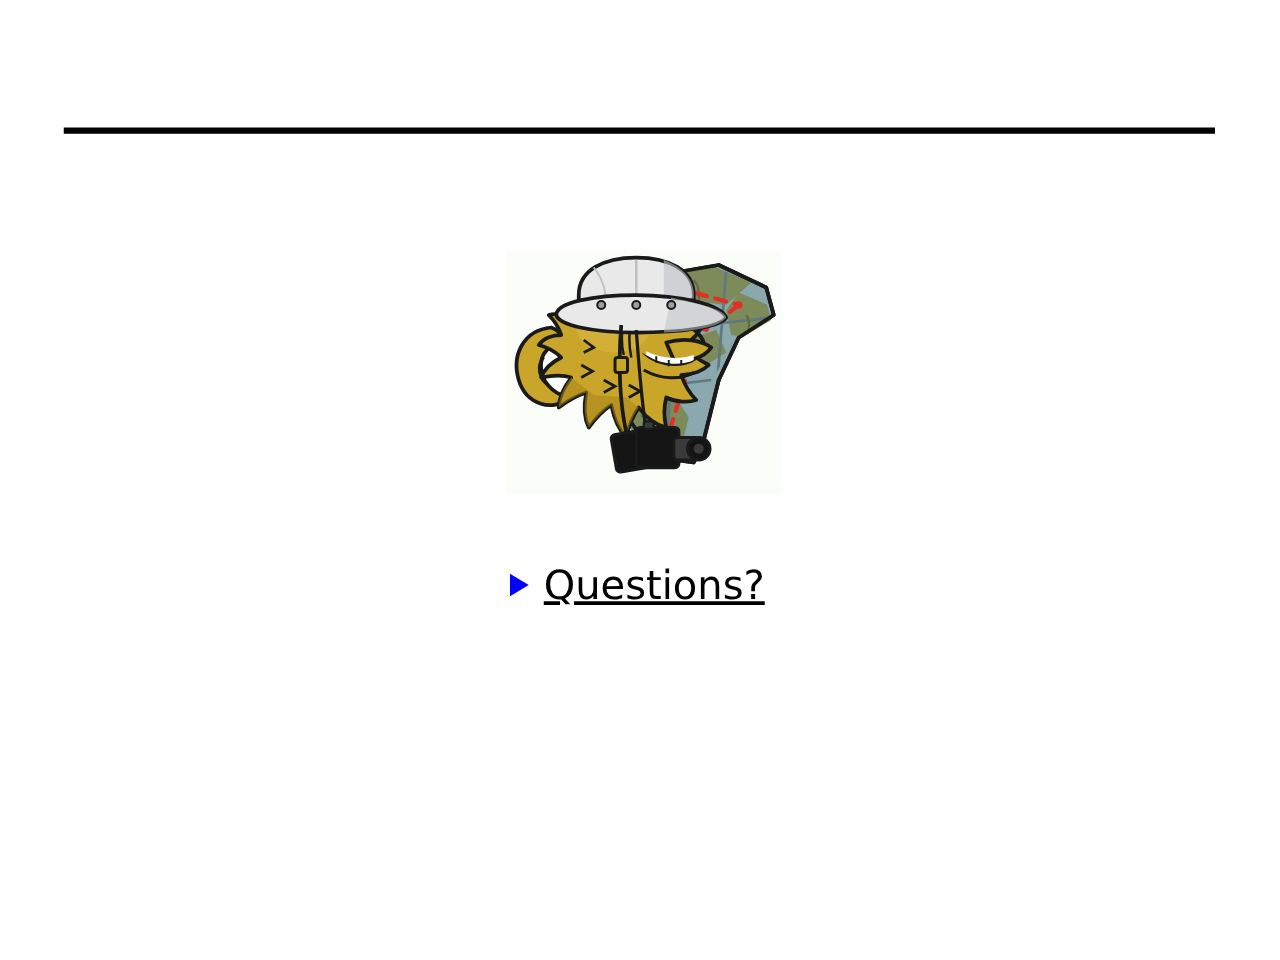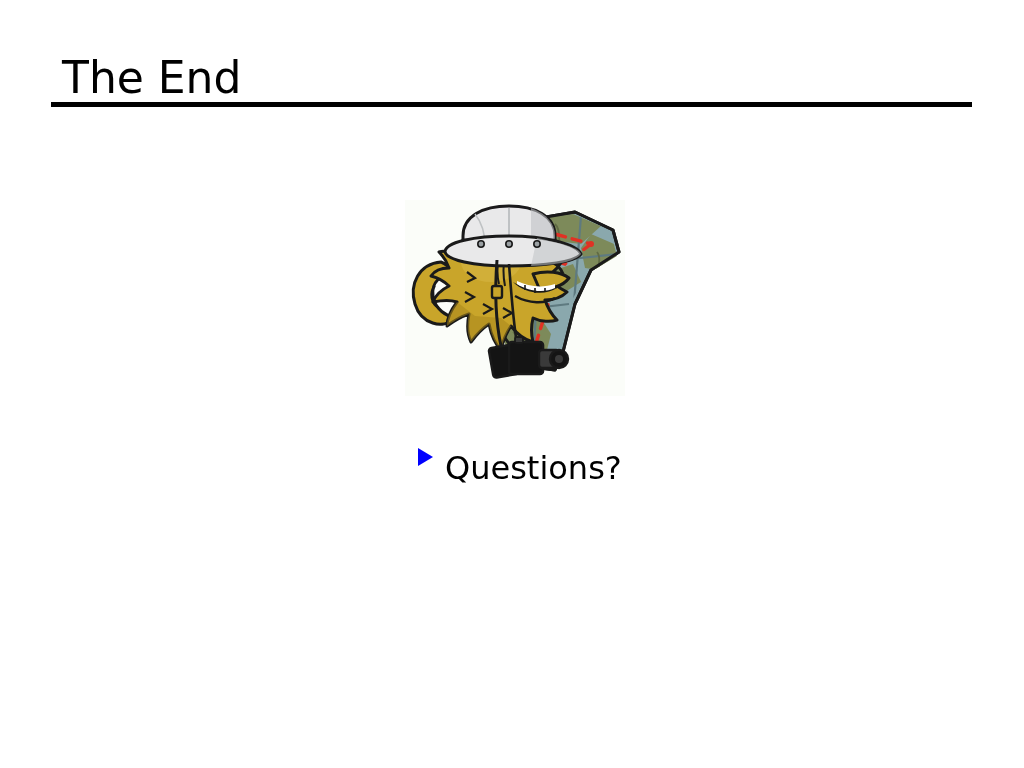--- a/index.html
+++ b/index.html
@@ -58,25 +58,26 @@
   }
   #mascot-svg {
     display: block;
     width: 220px;
     height: 196px;
   }
 
   
   #bullet-row {
     position: absolute;
-    left: 418px;
+    left: 408px;
     top: 448px;
     height: 40px;
     display: flex;
-    align-items: flex-start;
+    align-items: center;
+    text-decoration: underline;
   }
   #bullet-marker {
     width: 0;
     height: 0;
     border-top: 9px solid transparent;
     border-bottom: 9px solid transparent;
     border-left: 15px solid #0000ff;
     margin-right: 12px;
     flex: 0 0 auto;
   }
@@ -85,21 +86,20 @@
     line-height: 40px;
     color: #000000;
     white-space: nowrap;
   }
 </style>
 </head>
 <body>
 
 <div id="slide">
 
-  <div id="slide-title">The End</div>
 
   <div id="title-rule"></div>
 
   <div id="picture-frame">
     <svg id="mascot-svg" viewBox="0 0 220 196" xmlns="http://www.w3.org/2000/svg">
       <defs>
         <clipPath id="mapClip">
           <path d="M118 20 L168 14 L205 30 L212 56 L182 74 L160 112 L150 160 L118 168 L96 140 L100 92 L104 50 Z"></path>
         </clipPath>
       </defs>

